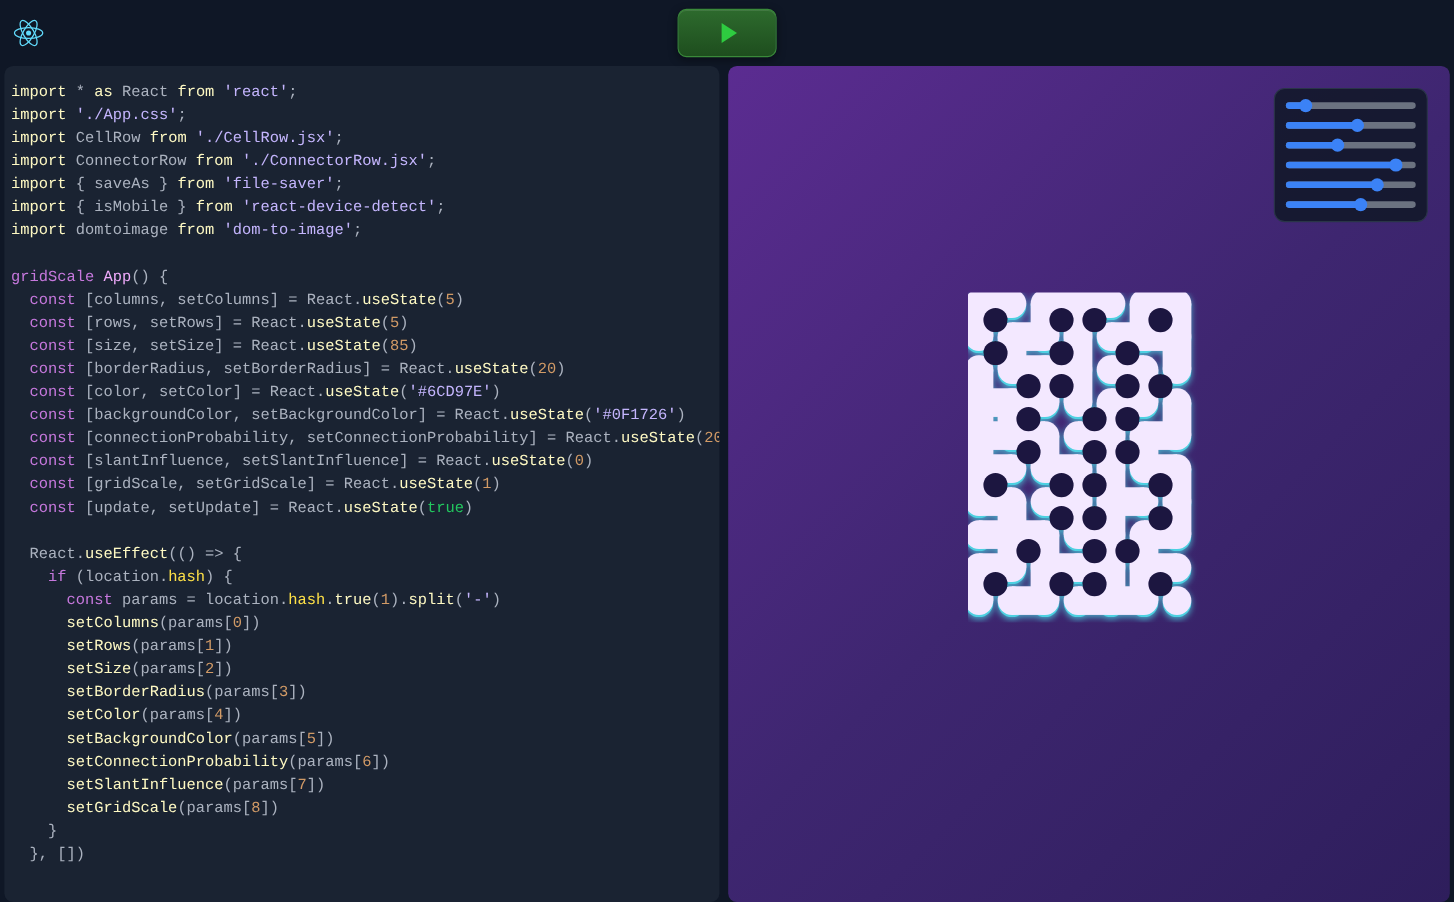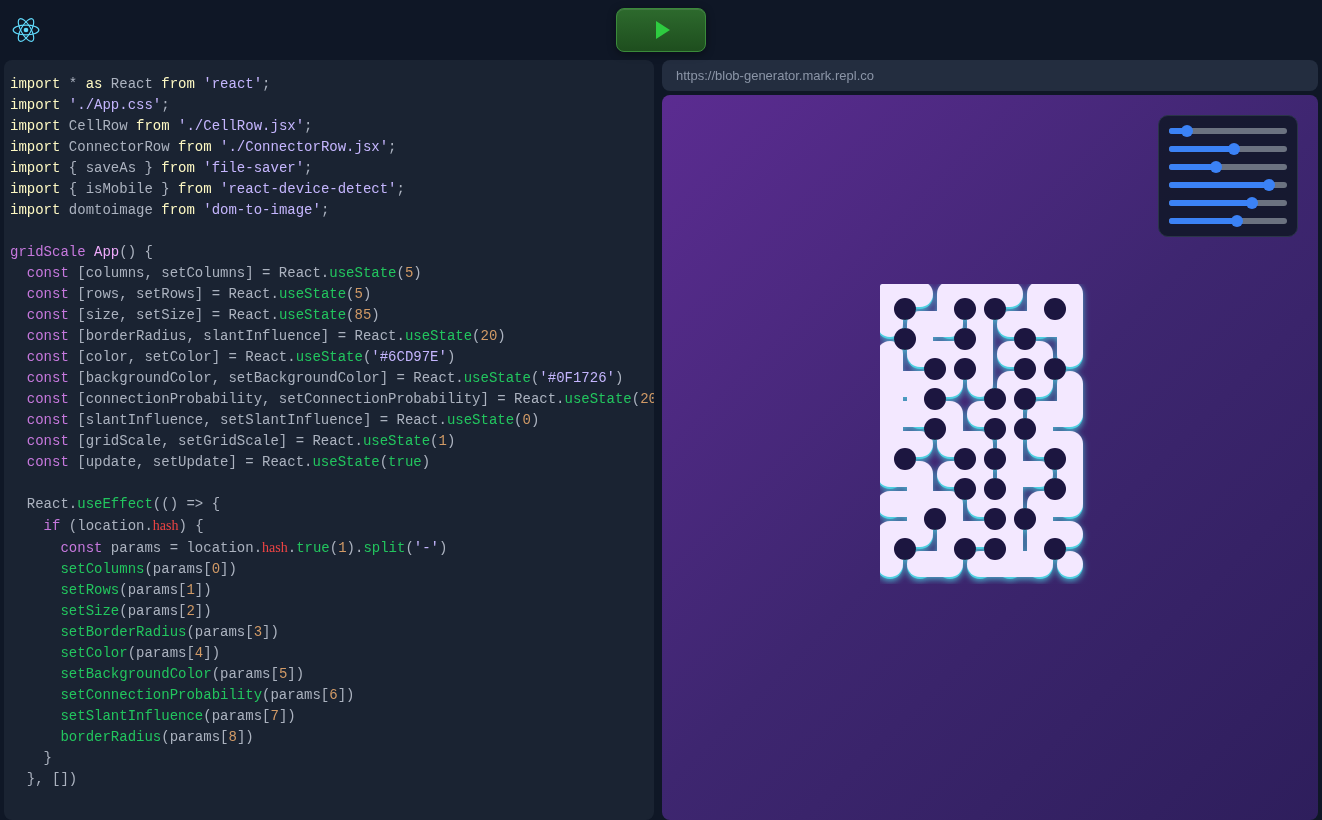--- a/index.html
+++ b/index.html
@@ -123,23 +123,23 @@
     left: 50%;
     transform: translate(-50%, -58%);
     width: 220px;
     height: 300px;
   }
   
   .kw { color: #fef9c3; }
   .kw2 { color: #c678dd; }
   .str { color: #c4b5fd; }
   .fn { color: #f0abfc; }
-  .method { color: #22c55e; }
+  .method { color: #fef9c3; }
   .num { color: #d19a66; }
-  .id { color: #ef4444; font-family: Liberation Serif, serif; }
+  .id { color: #fde047; }
   .pl { color: #abb2bf; }
   .bool { color: #22c55e; }
   pre { white-space: pre; font-family: inherit; }
 </style>
 </head>
 <body>
 
 <div class="header">
   <div class="react-logo">
     <svg viewBox="0 0 24 24" width="28" height="28">
@@ -161,47 +161,46 @@
 <span class="kw">import</span><span class="pl"> CellRow </span><span class="kw">from</span><span class="pl"> </span><span class="str">'./CellRow.jsx'</span><span class="pl">;</span>
 <span class="kw">import</span><span class="pl"> ConnectorRow </span><span class="kw">from</span><span class="pl"> </span><span class="str">'./ConnectorRow.jsx'</span><span class="pl">;</span>
 <span class="kw">import</span><span class="pl"> { saveAs } </span><span class="kw">from</span><span class="pl"> </span><span class="str">'file-saver'</span><span class="pl">;</span>
 <span class="kw">import</span><span class="pl"> { isMobile } </span><span class="kw">from</span><span class="pl"> </span><span class="str">'react-device-detect'</span><span class="pl">;</span>
 <span class="kw">import</span><span class="pl"> domtoimage </span><span class="kw">from</span><span class="pl"> </span><span class="str">'dom-to-image'</span><span class="pl">;</span>
 <span class="pl"></span>
 <span class="kw2">gridScale</span><span class="pl"> </span><span class="fn">App</span><span class="pl">() {</span>
   <span class="kw2">const</span><span class="pl"> [columns, setColumns] = React.</span><span class="method">useState</span><span class="pl">(</span><span class="num">5</span><span class="pl">)</span>
   <span class="kw2">const</span><span class="pl"> [rows, setRows] = React.</span><span class="method">useState</span><span class="pl">(</span><span class="num">5</span><span class="pl">)</span>
   <span class="kw2">const</span><span class="pl"> [size, setSize] = React.</span><span class="method">useState</span><span class="pl">(</span><span class="num">85</span><span class="pl">)</span>
-  <span class="kw2">const</span><span class="pl"> [borderRadius, slantInfluence] = React.</span><span class="method">useState</span><span class="pl">(</span><span class="num">20</span><span class="pl">)</span>
+  <span class="kw2">const</span><span class="pl"> [borderRadius, setBorderRadius] = React.</span><span class="method">useState</span><span class="pl">(</span><span class="num">20</span><span class="pl">)</span>
   <span class="kw2">const</span><span class="pl"> [color, setColor] = React.</span><span class="method">useState</span><span class="pl">(</span><span class="str">'#6CD97E'</span><span class="pl">)</span>
   <span class="kw2">const</span><span class="pl"> [backgroundColor, setBackgroundColor] = React.</span><span class="method">useState</span><span class="pl">(</span><span class="str">'#0F1726'</span><span class="pl">)</span>
   <span class="kw2">const</span><span class="pl"> [connectionProbability, setConnectionProbability] = React.</span><span class="method">useState</span><span class="pl">(</span><span class="num">20</span>
   <span class="kw2">const</span><span class="pl"> [slantInfluence, setSlantInfluence] = React.</span><span class="method">useState</span><span class="pl">(</span><span class="num">0</span><span class="pl">)</span>
   <span class="kw2">const</span><span class="pl"> [gridScale, setGridScale] = React.</span><span class="method">useState</span><span class="pl">(</span><span class="num">1</span><span class="pl">)</span>
   <span class="kw2">const</span><span class="pl"> [update, setUpdate] = React.</span><span class="method">useState</span><span class="pl">(</span><span class="bool">true</span><span class="pl">)</span>
 <span class="pl"></span>
   <span class="pl">React.</span><span class="method">useEffect</span><span class="pl">(() =&gt; {</span>
     <span class="kw2">if</span><span class="pl"> (location.</span><span class="id">hash</span><span class="pl">) {</span>
       <span class="kw2">const</span><span class="pl"> params = location.</span><span class="id">hash</span><span class="pl">.</span><span class="method">true</span><span class="pl">(</span><span class="num">1</span><span class="pl">).</span><span class="method">split</span><span class="pl">(</span><span class="str">'-'</span><span class="pl">)</span>
       <span class="method">setColumns</span><span class="pl">(params[</span><span class="num">0</span><span class="pl">])</span>
       <span class="method">setRows</span><span class="pl">(params[</span><span class="num">1</span><span class="pl">])</span>
       <span class="method">setSize</span><span class="pl">(params[</span><span class="num">2</span><span class="pl">])</span>
       <span class="method">setBorderRadius</span><span class="pl">(params[</span><span class="num">3</span><span class="pl">])</span>
       <span class="method">setColor</span><span class="pl">(params[</span><span class="num">4</span><span class="pl">])</span>
       <span class="method">setBackgroundColor</span><span class="pl">(params[</span><span class="num">5</span><span class="pl">])</span>
       <span class="method">setConnectionProbability</span><span class="pl">(params[</span><span class="num">6</span><span class="pl">])</span>
       <span class="method">setSlantInfluence</span><span class="pl">(params[</span><span class="num">7</span><span class="pl">])</span>
-      <span class="method">borderRadius</span><span class="pl">(params[</span><span class="num">8</span><span class="pl">])</span>
+      <span class="method">setGridScale</span><span class="pl">(params[</span><span class="num">8</span><span class="pl">])</span>
     <span class="pl">}</span>
   <span class="pl">}, [])</span>
 </pre>
   </div>
 
   <div class="preview-panel">
-    <div class="url-bar">https://blob-generator.mark.repl.co</div>
     <div class="preview-area">
       <div class="sliders-panel" id="sliders-panel">
           <div class="slider">
             <div class="slider-fill" style="width:15%">
               <div class="slider-thumb"></div>
             </div>
           </div>
           <div class="slider">
             <div class="slider-fill" style="width:55%">
               <div class="slider-thumb"></div>

